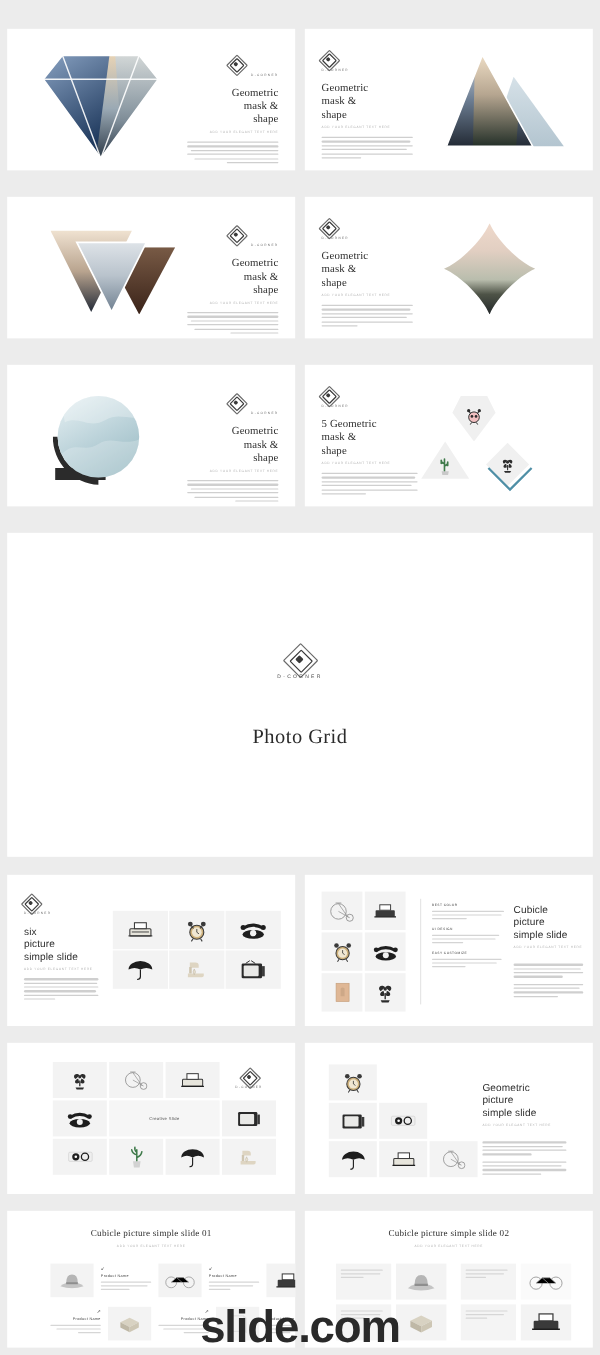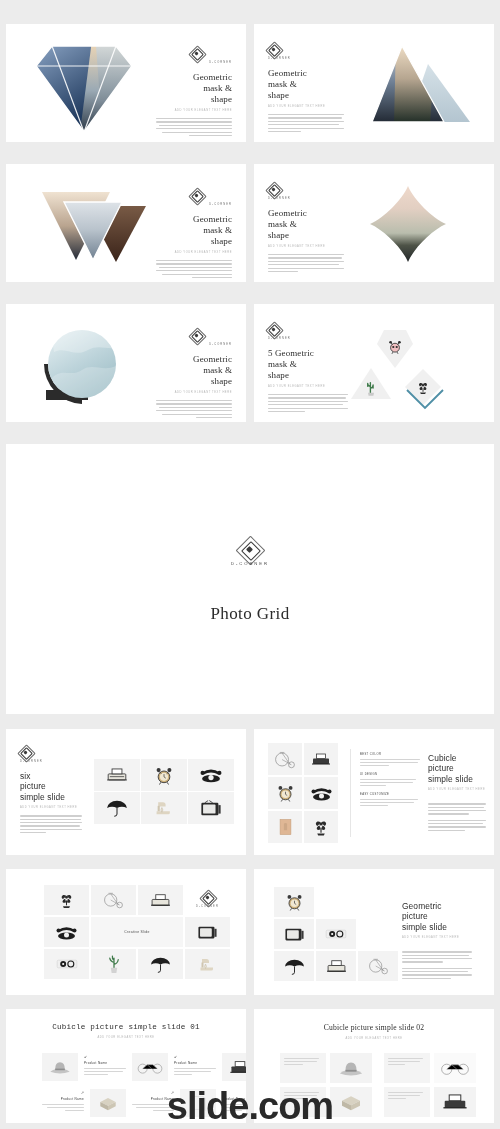--- a/index.html
+++ b/index.html
@@ -769,21 +769,21 @@
         <span style="width:100%;margin-top:5px;"></span>
           <span style="width:94%"></span>
         <span style="width:100%"></span>
           <span style="width:70%"></span>
       </div>
     </div>
   </div>
 
   <div class="slide" style="left:6px;top:1009px;width:240px;height:114px;">
     <div style="position:absolute;left:0;right:0;top:14px;text-align:center;">
-      <div style="font-family:Liberation Mono, monospace;font-size:7.6px;color:#2e2e2e;letter-spacing:.2px;text-align:center;">Cubicle  picture simple slide 01</div>
+      <div style="font-family:Liberation Serif, serif;font-size:7.6px;color:#2e2e2e;letter-spacing:.2px;text-align:center;">Cubicle  picture simple slide 01</div>
       <div class="hsub" style="margin-top:5px;">ADD YOUR ELEGANT TEXT HERE</div>
     </div>
 
     <div style="position:absolute;left:36px;top:44px;display:flex;align-items:flex-start;gap:6px;">
       <div class="tile" style="width:36px;height:28px;">
         <svg width="22" height="14" viewBox="0 0 40 26">
           <path d="M2 22 q18 6 36 0 q-4 -4 -9 -5 l-18 0 q-5 1 -9 5 Z" fill="#c4c4c4"></path>
           <path d="M11 17 q0 -13 9 -13 q9 0 9 13 Z" fill="#b5b5b5"></path>
           <path d="M11 16 h18 v3 h-18 Z" fill="#8e8e8e"></path>
         </svg>

